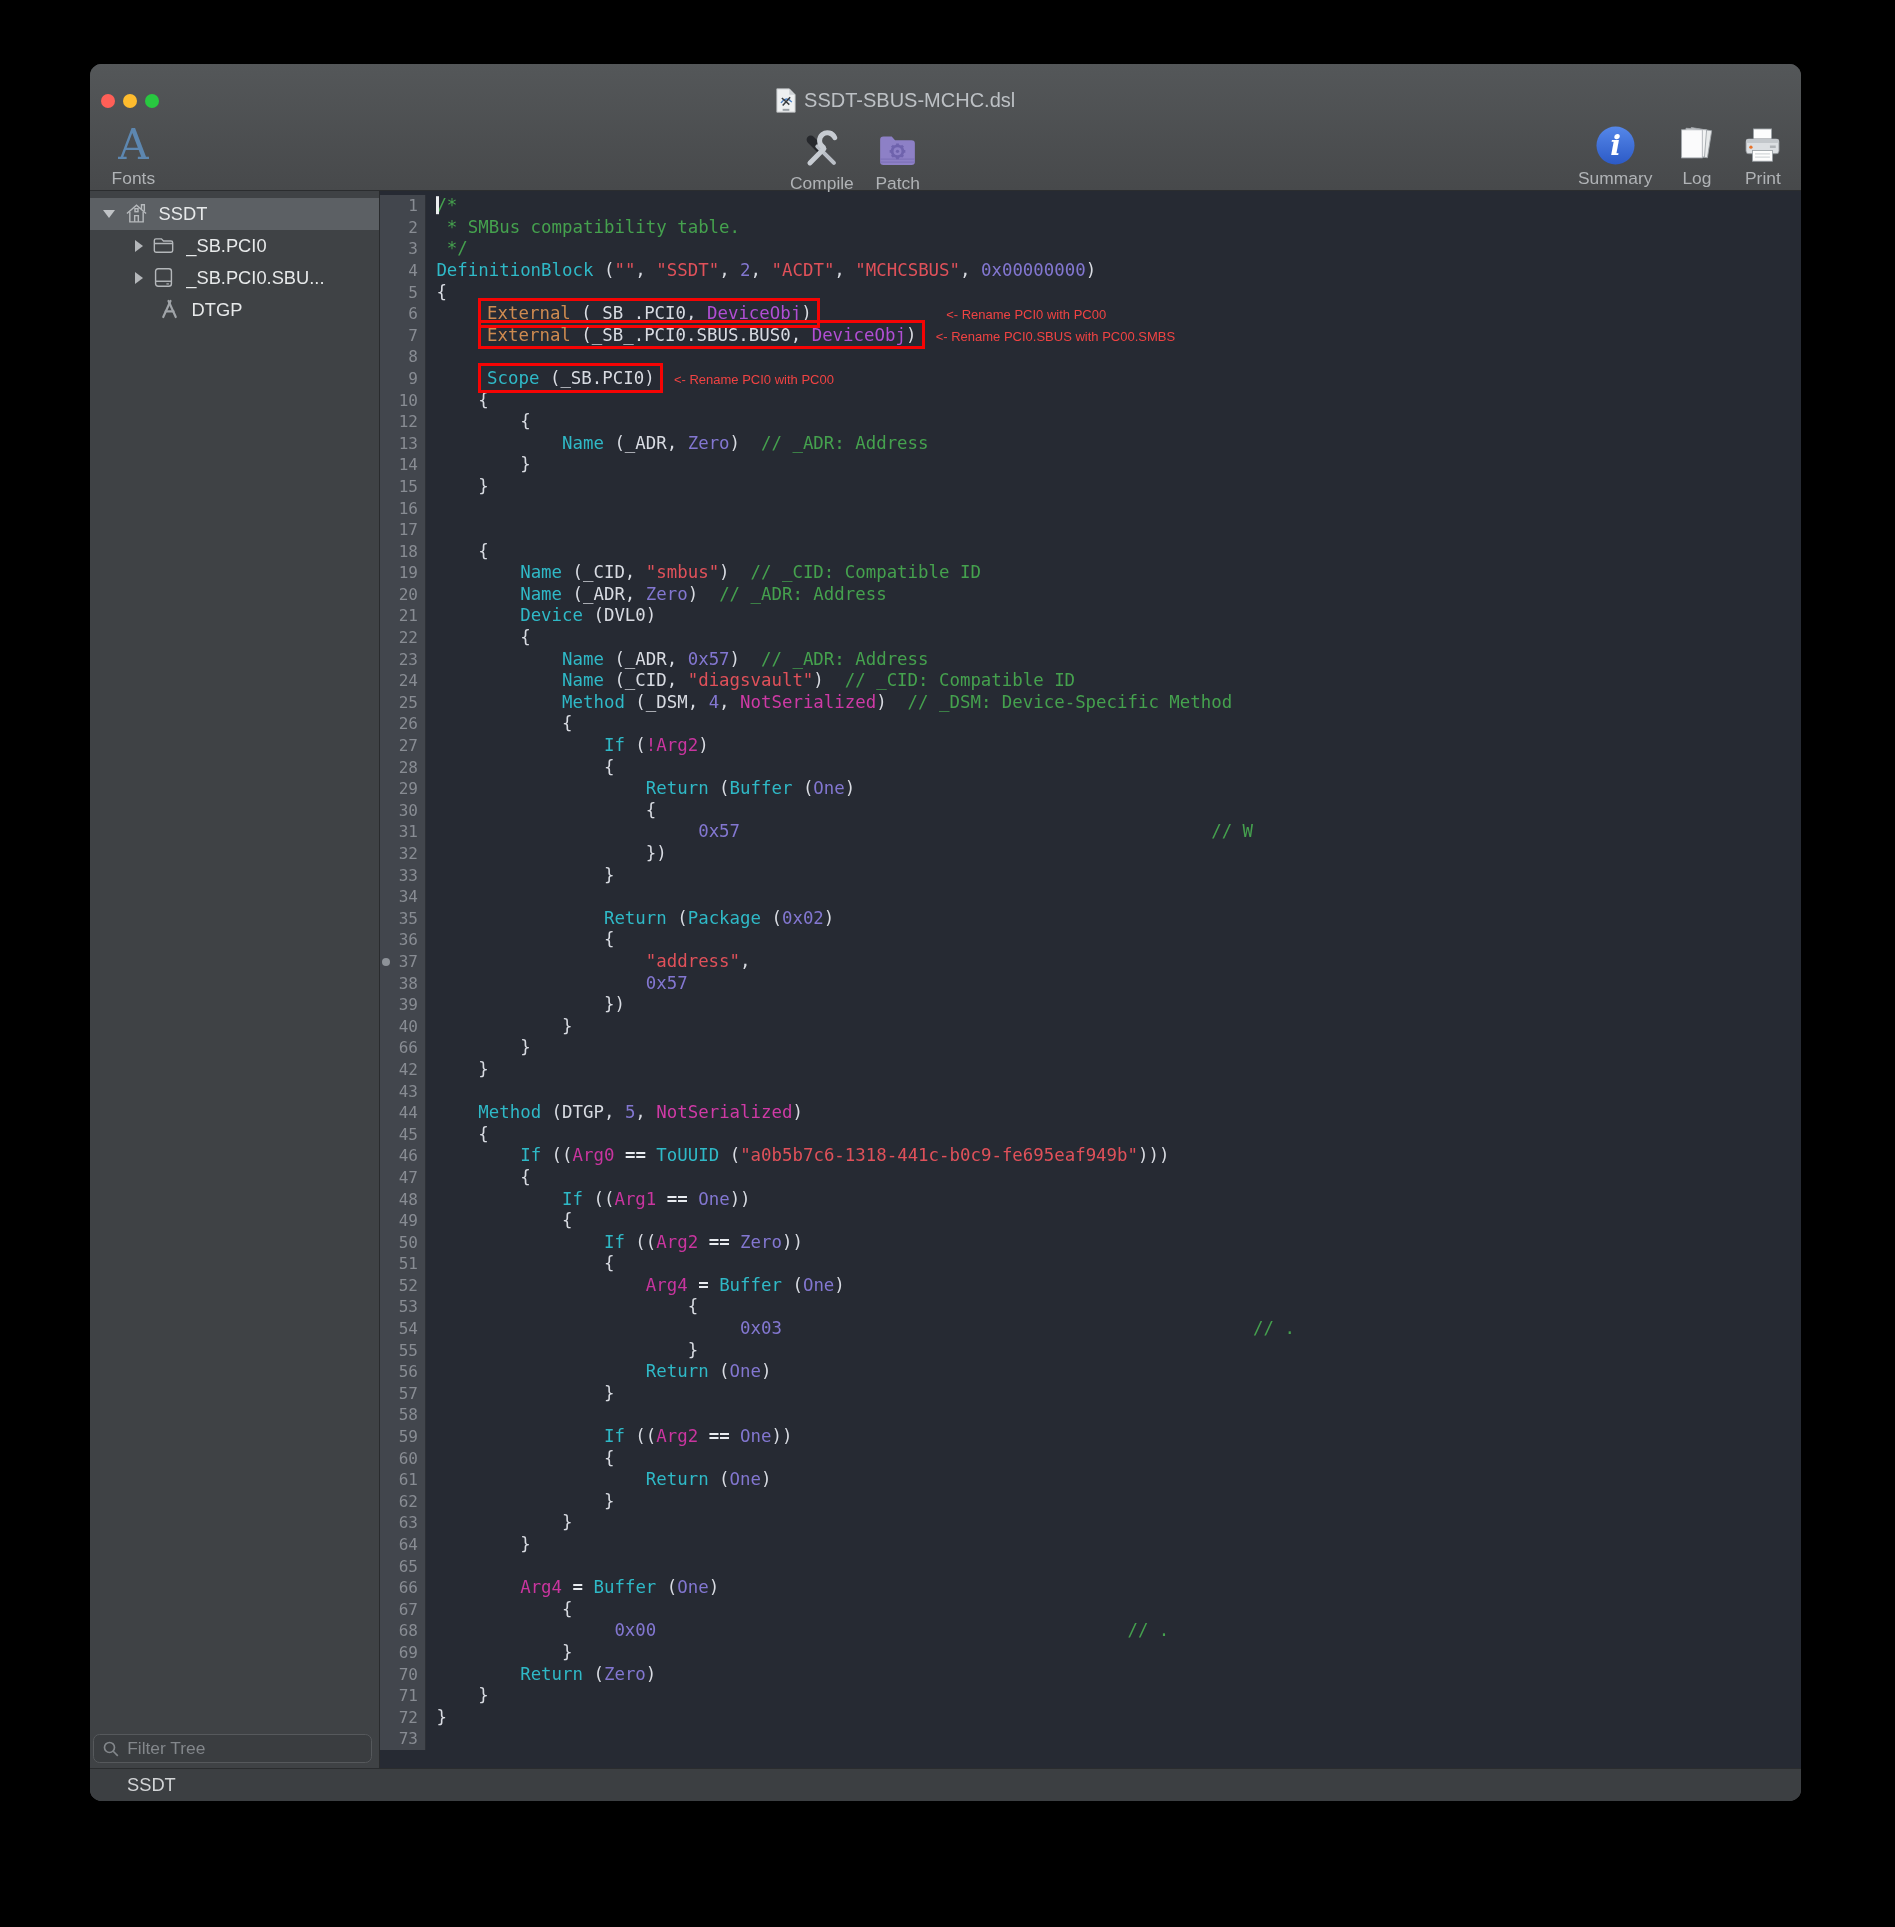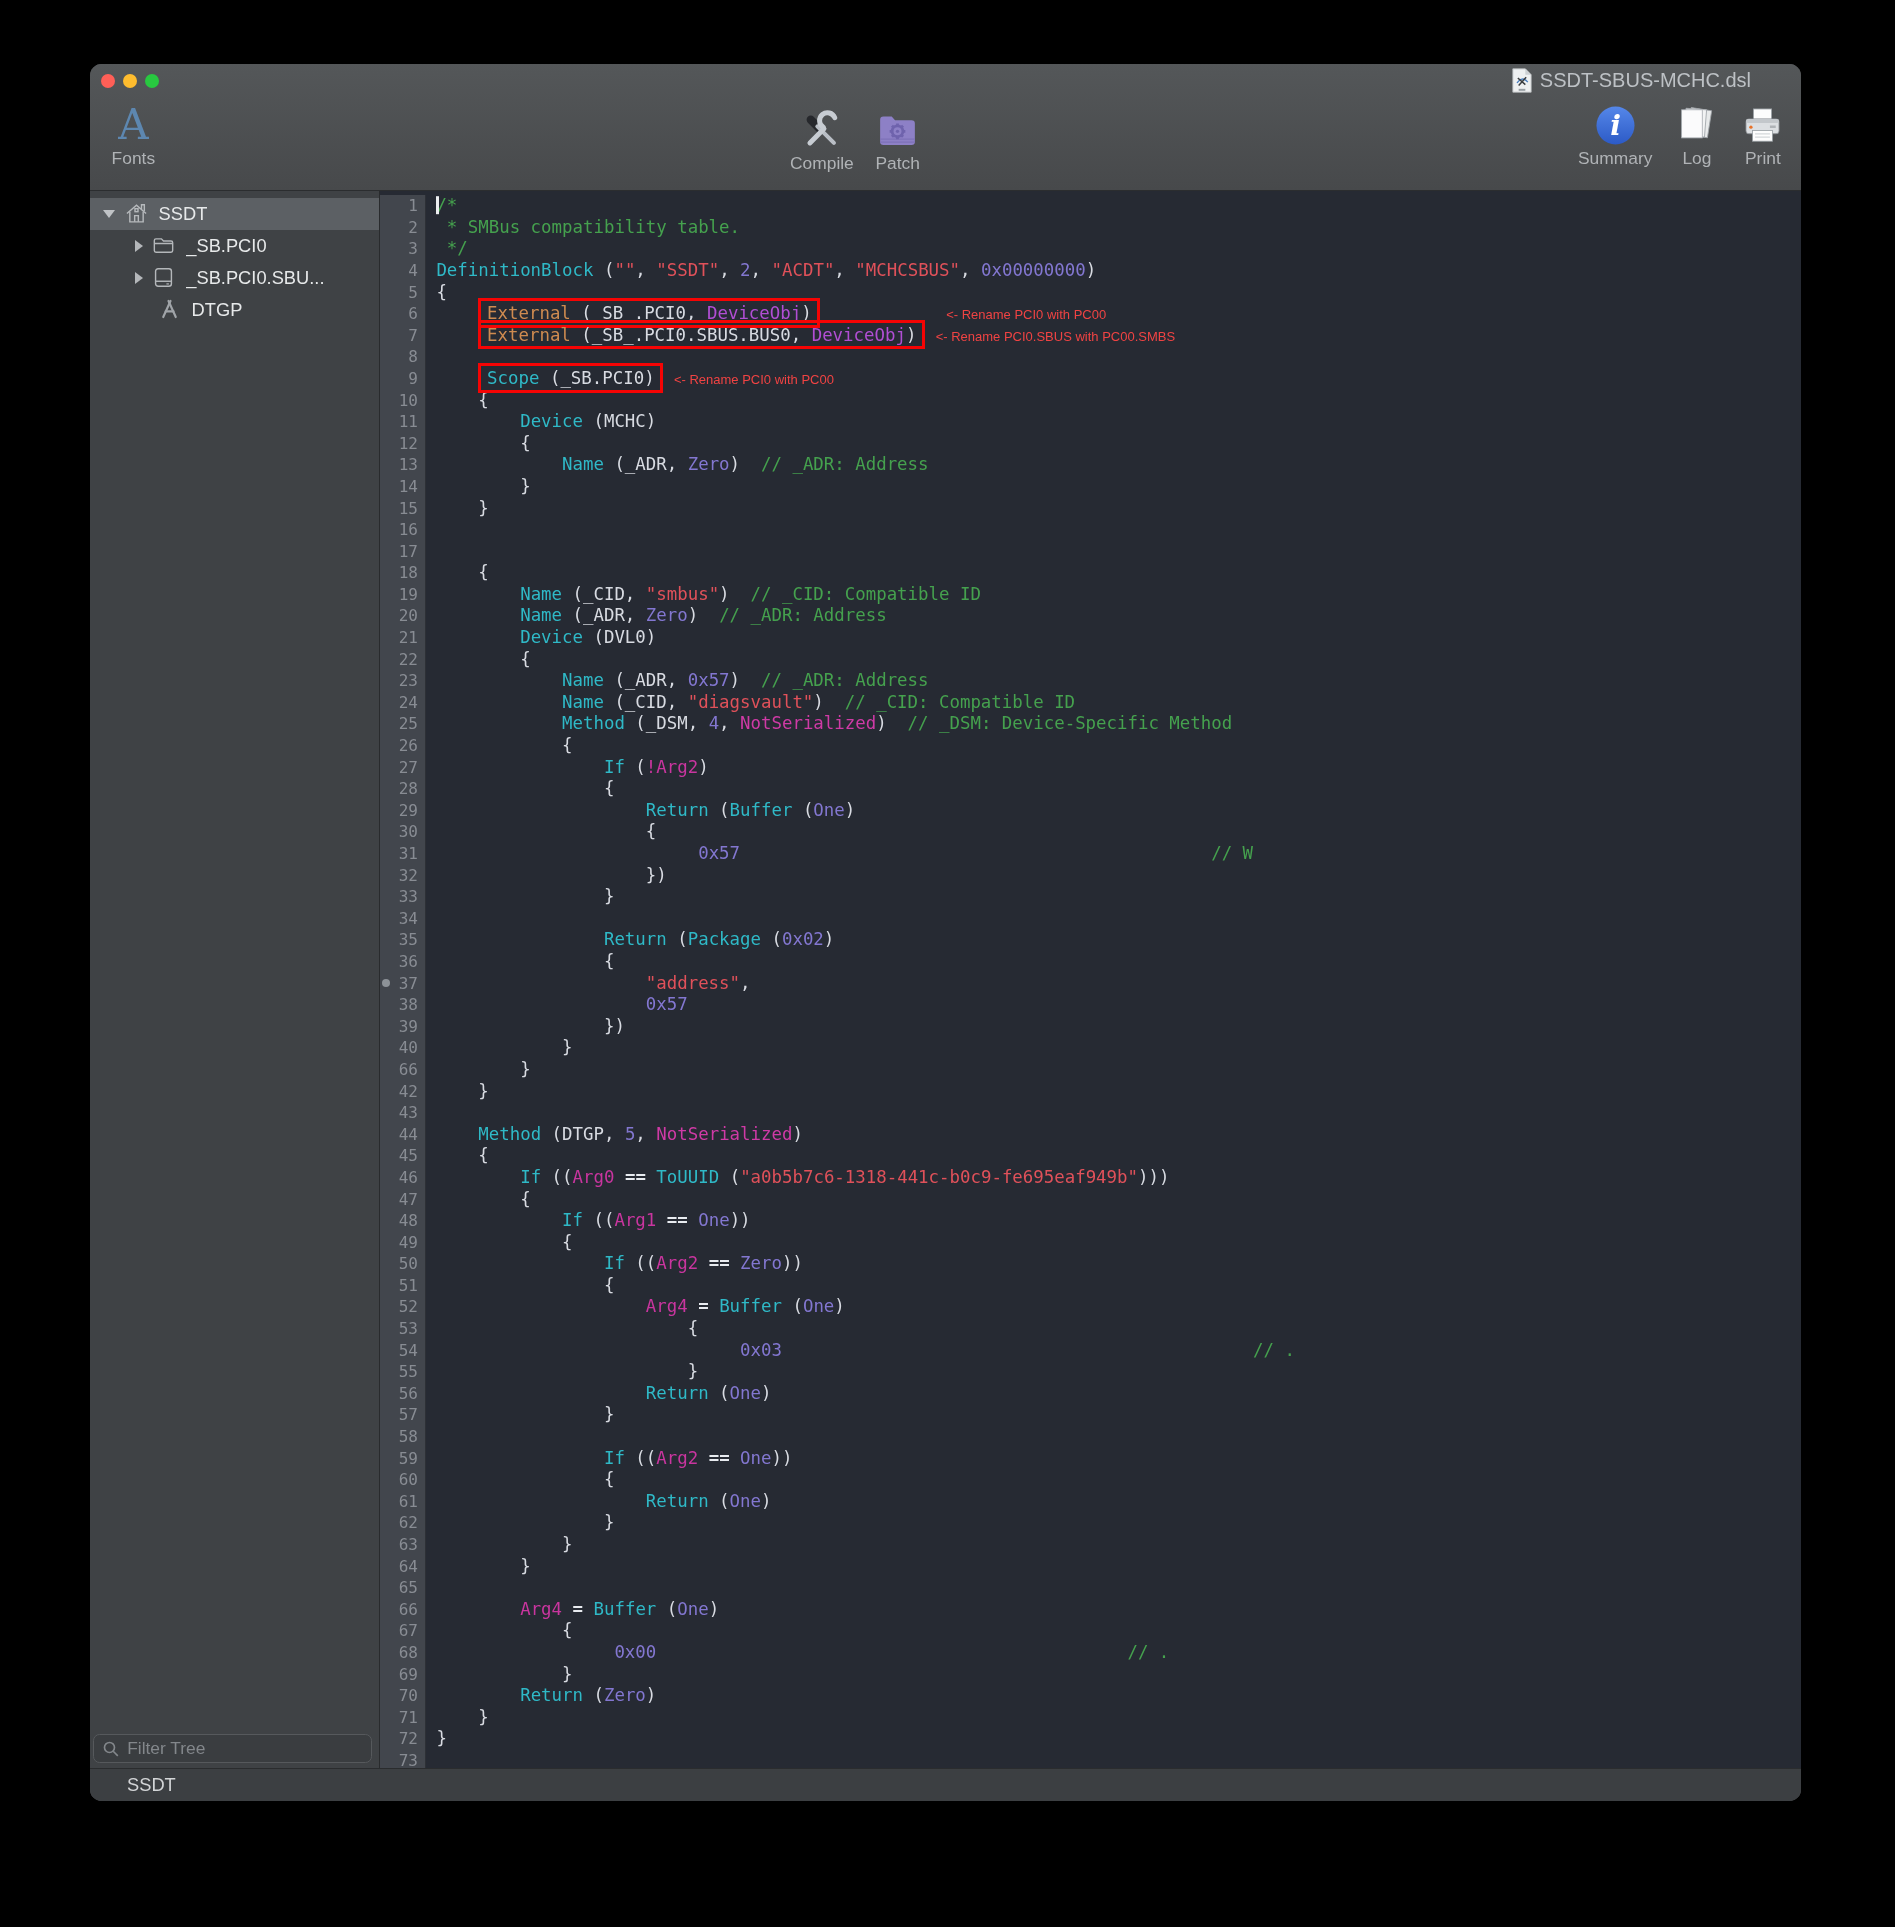--- a/index.html
+++ b/index.html
@@ -4,21 +4,21 @@
 <style>
   html,body{margin:0;padding:0;background:#000;}
   .page{position:relative;width:1896px;height:1927px;background:#000;overflow:hidden;
         font-family:"Liberation Sans",sans-serif;}
   .window{position:absolute;left:90px;top:64px;width:1711px;height:1737px;
           background:#4c4f52;border-radius:11.6px;overflow:hidden;
           display:flex;flex-direction:column;box-shadow:0 0 1.7px #000;}
   
   .header{height:126px;flex:0 0 126px;background:linear-gradient(#545759,#47494b);
           border-bottom:1.7px solid #2b2d2f;position:relative;}
-  .titlebar{height:33px;position:relative;display:flex;align-items:center;justify-content:flex-end;}
+  .titlebar{height:33px;position:relative;display:flex;align-items:center;justify-content:center;margin-top:20px;}
   .lights{position:absolute;left:10.8px;top:10px;display:flex;gap:8.3px;}
   .light{width:14px;height:14px;border-radius:50%;}
   .light.red{background:var(--close);}
   .light.yellow{background:var(--minimize);}
   .light.green{background:var(--zoomlight);}
   .titlewrap{display:flex;align-items:center;gap:8.3px;transform:translateX(-50px);}
   .titletext{color:#bdc1c5;font-size:20px;}
   
   .toolbar{position:relative;height:93px;}
   .tbitem{display:flex;flex-direction:column;align-items:center;gap:3.3px;}
@@ -239,21 +239,20 @@
           <div class="row"><div class="ln">1</div><div class="code"><span class="caret"></span><span class="t-c">/*</span></div></div>
           <div class="row"><div class="ln">2</div><div class="code"><span class="t-c"> * SMBus compatibility table.</span></div></div>
           <div class="row"><div class="ln">3</div><div class="code"><span class="t-c"> */</span></div></div>
           <div class="row"><div class="ln">4</div><div class="code"><span class="t-k">DefinitionBlock</span><span class="t-p"> (</span><span class="t-s">""</span><span class="t-p">, </span><span class="t-s">"SSDT"</span><span class="t-p">, </span><span class="t-n">2</span><span class="t-p">, </span><span class="t-s">"ACDT"</span><span class="t-p">, </span><span class="t-s">"MCHCSBUS"</span><span class="t-p">, </span><span class="t-n">0x00000000</span><span class="t-p">)</span></div></div>
           <div class="row"><div class="ln">5</div><div class="code"><span class="t-p">{</span></div></div>
           <div class="row"><div class="ln">6</div><div class="code"><span class="t-p">    </span><span class="redbox"><span class="t-e">External</span><span class="t-p"> (_SB_.PCI0, </span><span class="t-d">DeviceObj</span><span class="t-p">)</span></span><span class="t-p">            </span><span class="ann">&lt;- Rename PCI0 with PC00</span></div></div>
           <div class="row"><div class="ln">7</div><div class="code"><span class="t-p">    </span><span class="redbox"><span class="t-e">External</span><span class="t-p"> (_SB_.PCI0.SBUS.BUS0, </span><span class="t-d">DeviceObj</span><span class="t-p">)</span></span><span class="t-p"> </span><span class="ann">&lt;- Rename PCI0.SBUS with PC00.SMBS</span></div></div>
           <div class="row"><div class="ln">8</div><div class="code"></div></div>
           <div class="row"><div class="ln">9</div><div class="code"><span class="t-p">    </span><span class="redbox"><span class="t-k">Scope</span><span class="t-p"> (_SB.PCI0)</span></span><span class="t-p"> </span><span class="ann">&lt;- Rename PCI0 with PC00</span></div></div>
           <div class="row"><div class="ln">10</div><div class="code"><span class="t-p">    {</span></div></div>
-          <div class="row"><div class="ln">11</div><div class="code"><span class="t-p">        </span><span class="t-k">Device</span><span class="t-p"> (MCHC)</span></div></div>
           <div class="row"><div class="ln">12</div><div class="code"><span class="t-p">        {</span></div></div>
           <div class="row"><div class="ln">13</div><div class="code"><span class="t-p">            </span><span class="t-k">Name</span><span class="t-p"> (_ADR, </span><span class="t-n">Zero</span><span class="t-p">)  </span><span class="t-c">// _ADR: Address</span></div></div>
           <div class="row"><div class="ln">14</div><div class="code"><span class="t-p">        }</span></div></div>
           <div class="row"><div class="ln">15</div><div class="code"><span class="t-p">    }</span></div></div>
           <div class="row"><div class="ln">16</div><div class="code"></div></div>
           <div class="row"><div class="ln">17</div></div>
           <div class="row"><div class="ln">18</div><div class="code"><span class="t-p">    {</span></div></div>
           <div class="row"><div class="ln">19</div><div class="code"><span class="t-p">        </span><span class="t-k">Name</span><span class="t-p"> (_CID, </span><span class="t-s">"smbus"</span><span class="t-p">)  </span><span class="t-c">// _CID: Compatible ID</span></div></div>
           <div class="row"><div class="ln">20</div><div class="code"><span class="t-p">        </span><span class="t-k">Name</span><span class="t-p"> (_ADR, </span><span class="t-n">Zero</span><span class="t-p">)  </span><span class="t-c">// _ADR: Address</span></div></div>
           <div class="row"><div class="ln">21</div><div class="code"><span class="t-p">        </span><span class="t-k">Device</span><span class="t-p"> (DVL0)</span></div></div>

